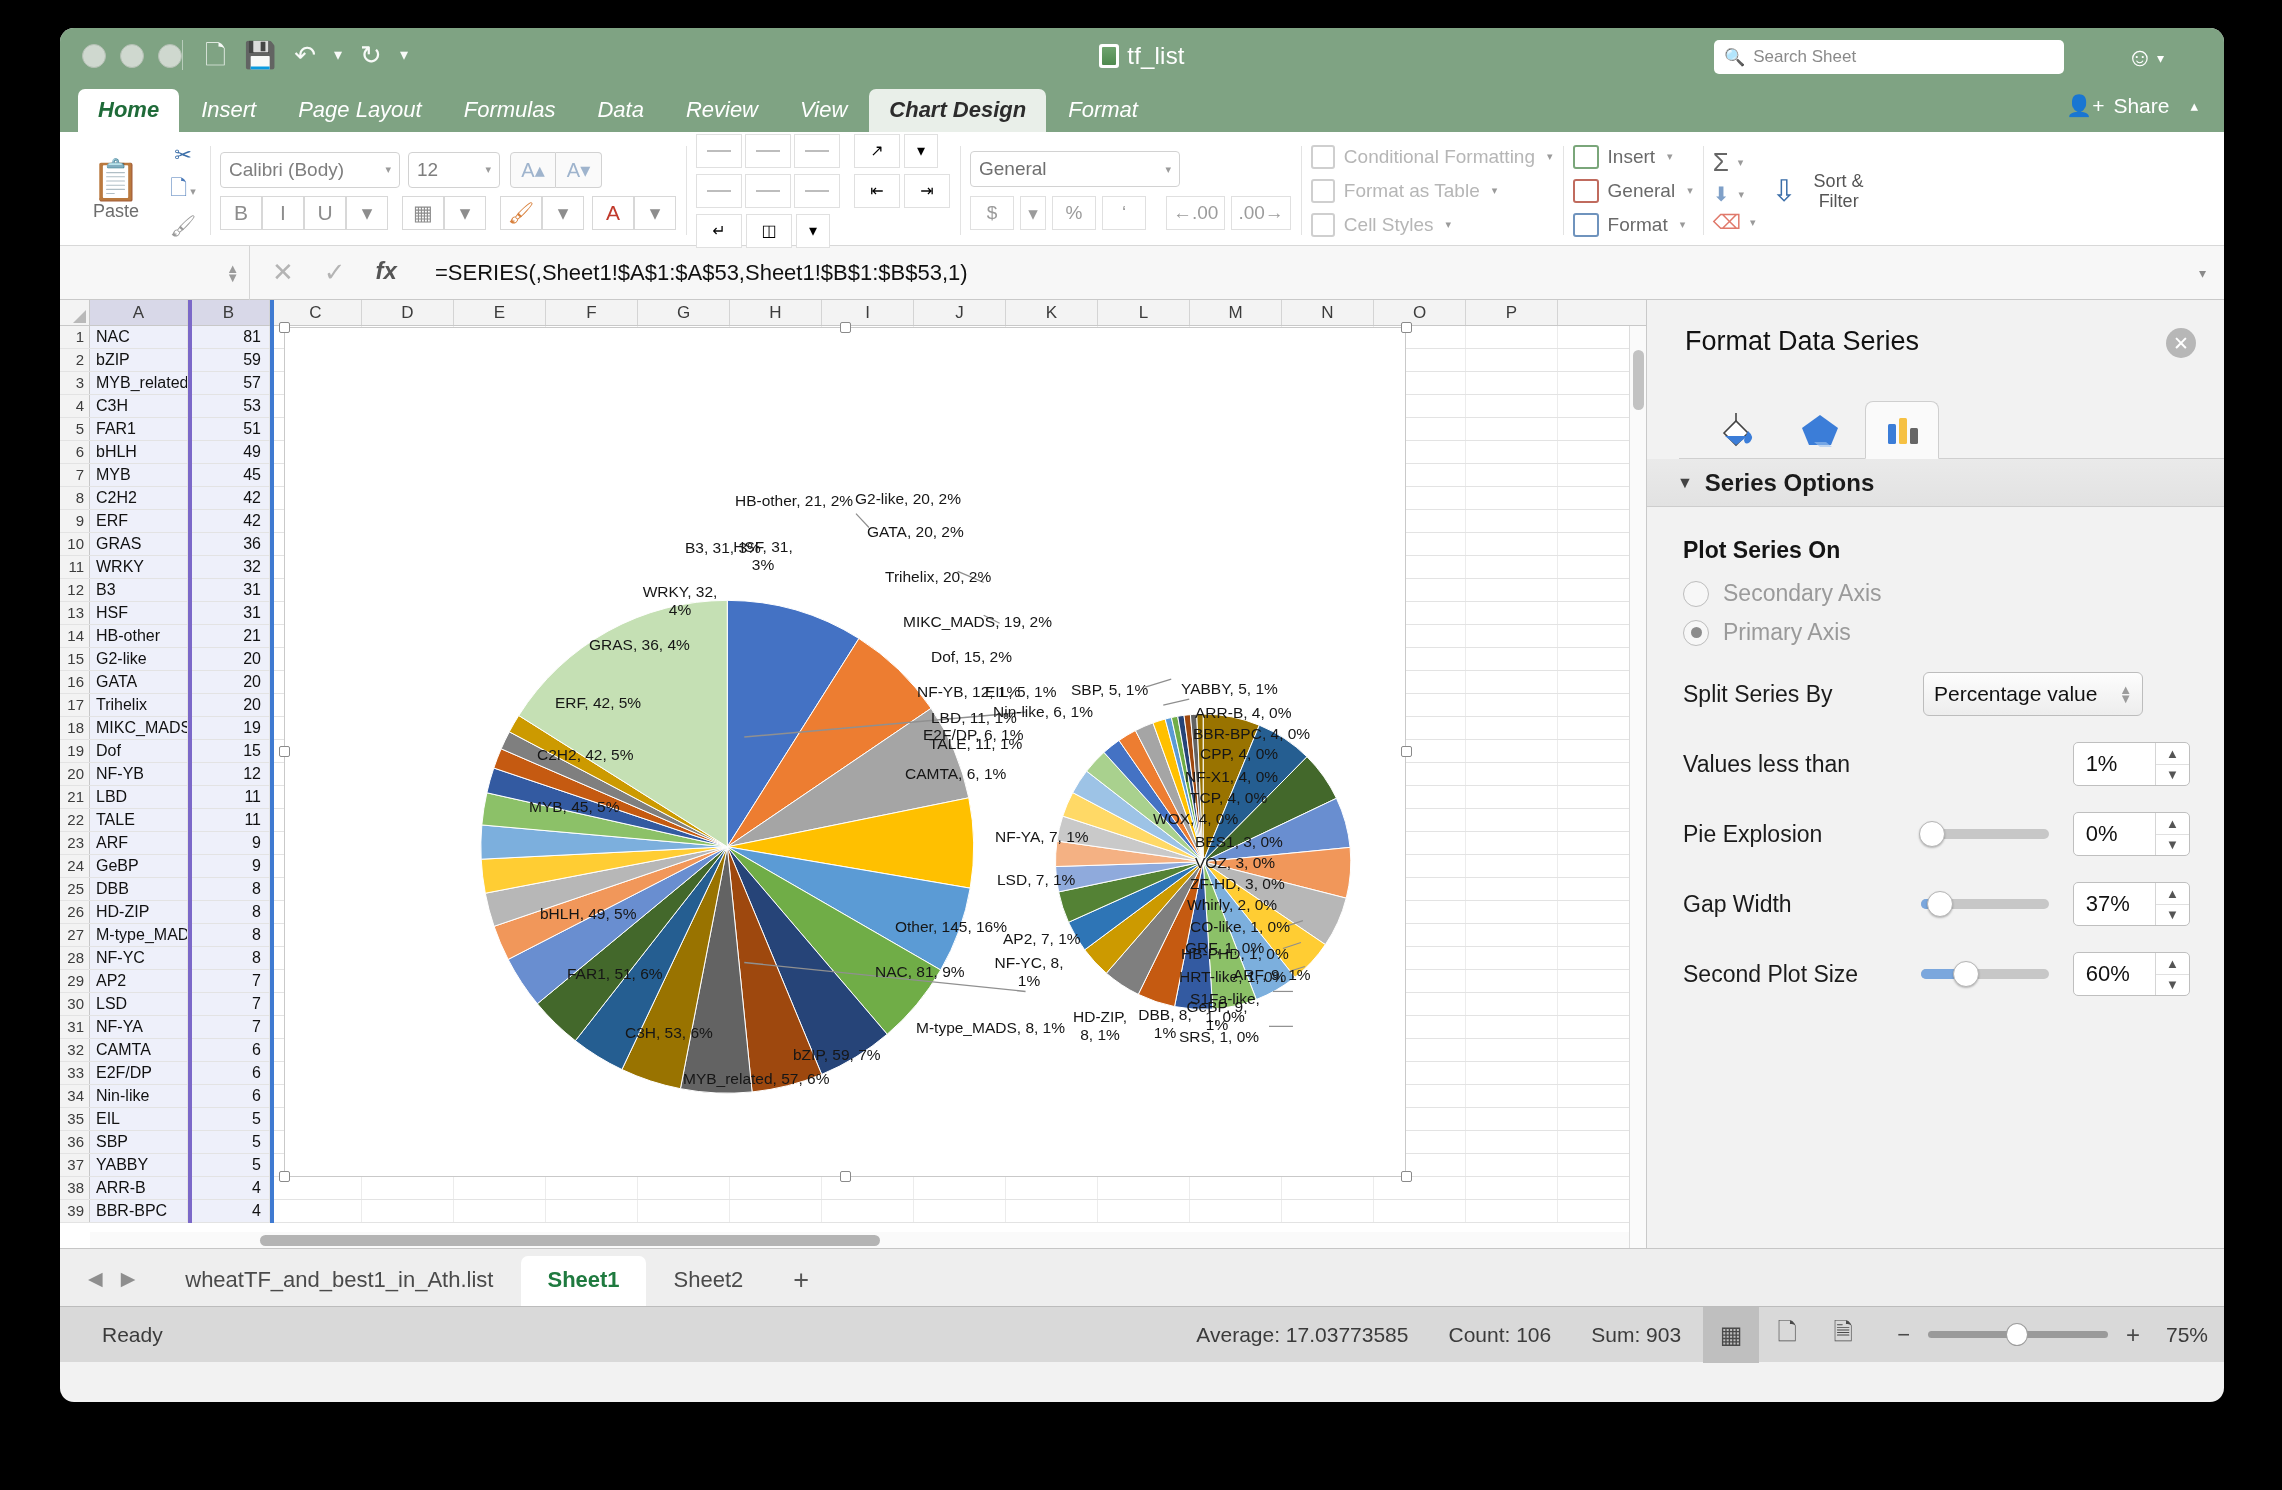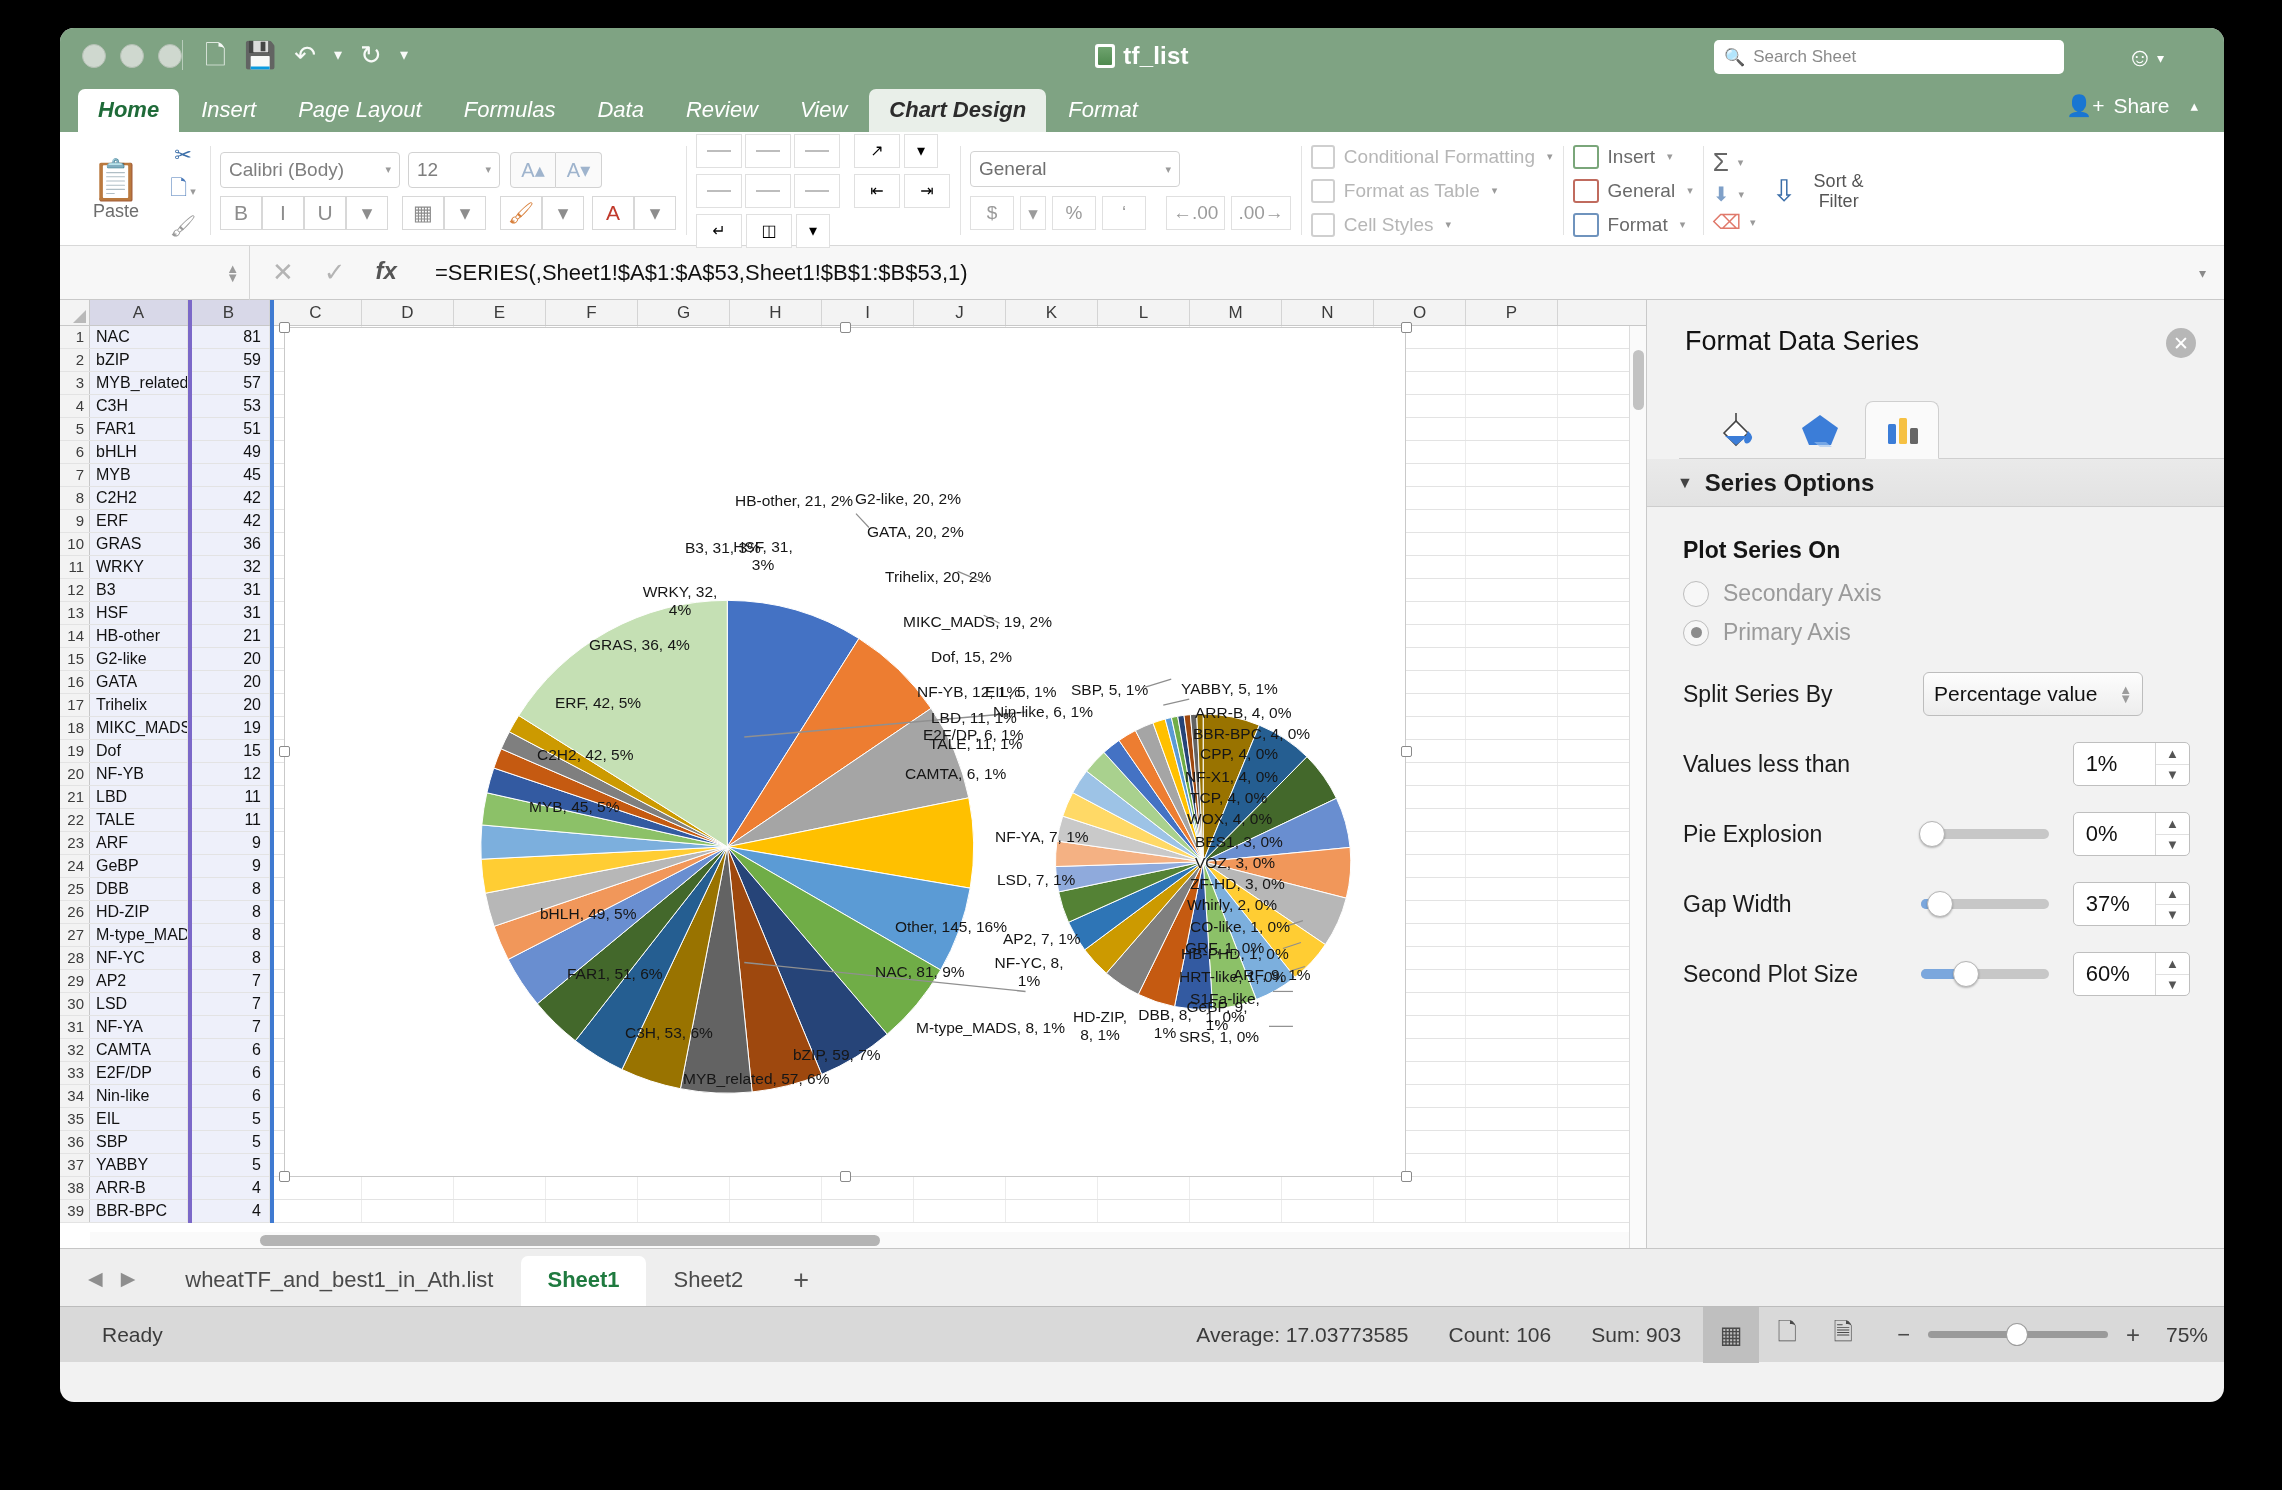--- a/index.html
+++ b/index.html
@@ -9,21 +9,21 @@
 
   
   .titlebar { position:relative; height:56px; background:#7fa383; }
   .traffic { position:absolute; left:22px; top:16px; display:flex; gap:14px; }
   .dot { width:24px; height:24px; border-radius:50%; background:#cfd8cf; border:1px solid #b4c0b4;}
   .qat { position:absolute; left:122px; top:11px; display:flex; align-items:center; gap:18px; }
   .qsep { width:1px; height:30px; background:rgba(255,255,255,.45); margin-right:4px; }
   .qicon { color:#ffffff; font-size:26px; line-height:32px; opacity:.95; }
   .qicon.small { font-size:16px; }
   .doctitle { position:absolute; left:0; right:0; top:14px; text-align:center; color:#fff;
-              font-size:24px; font-weight:700; letter-spacing:.2px; }
+              font-size:24px; font-weight:400; letter-spacing:.2px; }
   .doctitle .xls { display:inline-block; width:20px; height:24px; background:#fff; border-radius:3px;
                    margin-right:8px; vertical-align:-4px; position:relative; }
   .doctitle .xls:after{content:"";position:absolute;left:3px;top:3px;right:3px;bottom:3px;
                        background:linear-gradient(#6fa36f,#4f8a4f);border-radius:1px;}
   .searchbox { position:absolute; right:160px; top:12px; width:350px; height:34px; background:#fff;
                border-radius:5px; display:flex; align-items:center; padding:0 10px; gap:8px; }
   .searchbox .mag { color:#666; font-size:17px; }
   .searchbox .ph { color:#8a8a8a; font-size:17px; }
   .smiley { position:absolute; right:60px; top:14px; color:#fff; font-size:26px; }
   .smiley .car { font-size:14px; margin-left:4px; vertical-align:3px;}
@@ -1314,21 +1314,21 @@
             <div class="lbl" style="left: 638px; top: 398px;">E2F/DP, 6, 1%</div>
             <div class="lbl" style="left: 708px; top: 375px;">Nin-like, 6, 1%</div>
             <div class="lbl" style="left: 700px; top: 355px;">EIL, 5, 1%</div>
             <div class="lbl" style="left: 786px; top: 353px;">SBP, 5, 1%</div>
             <div class="lbl" style="left: 896px; top: 352px;">YABBY, 5, 1%</div>
             <div class="lbl" style="left: 910px; top: 376px;">ARR-B, 4, 0%</div>
             <div class="lbl" style="left: 908px; top: 397px;">BBR-BPC, 4, 0%</div>
             <div class="lbl" style="left: 915px; top: 417px;">CPP, 4, 0%</div>
             <div class="lbl" style="left: 900px; top: 440px;">NF-X1, 4, 0%</div>
             <div class="lbl" style="left: 905px; top: 461px;">TCP, 4, 0%</div>
-            <div class="lbl" style="left: 902px; top: 482px;">WOX, 4, 0%</div>
+            <div class="lbl" style="left: 868px; top: 482px;">WOX, 4, 0%</div>
             <div class="lbl" style="left: 910px; top: 505px;">BES1, 3, 0%</div>
             <div class="lbl" style="left: 910px; top: 526px;">VOZ, 3, 0%</div>
             <div class="lbl" style="left: 905px; top: 547px;">ZF-HD, 3, 0%</div>
             <div class="lbl" style="left: 902px; top: 568px;">Whirly, 2, 0%</div>
             <div class="lbl" style="left: 905px; top: 590px;">CO-like, 1, 0%</div>
             <div class="lbl" style="left: 900px; top: 611px;">GRF, 1, 0%</div>
             <div class="lbl" style="left: 896px; top: 617px;">HB-PHD, 1, 0%</div>
             <div class="lbl" style="left: 894px; top: 640px;">HRT-like, 1, 0%</div>
             <div class="lbl c" style="left: 900px; top: 662px; width: 80px;">S1Fa-like, 1, 0%</div>
             <div class="lbl" style="left: 894px; top: 700px;">SRS, 1, 0%</div>

